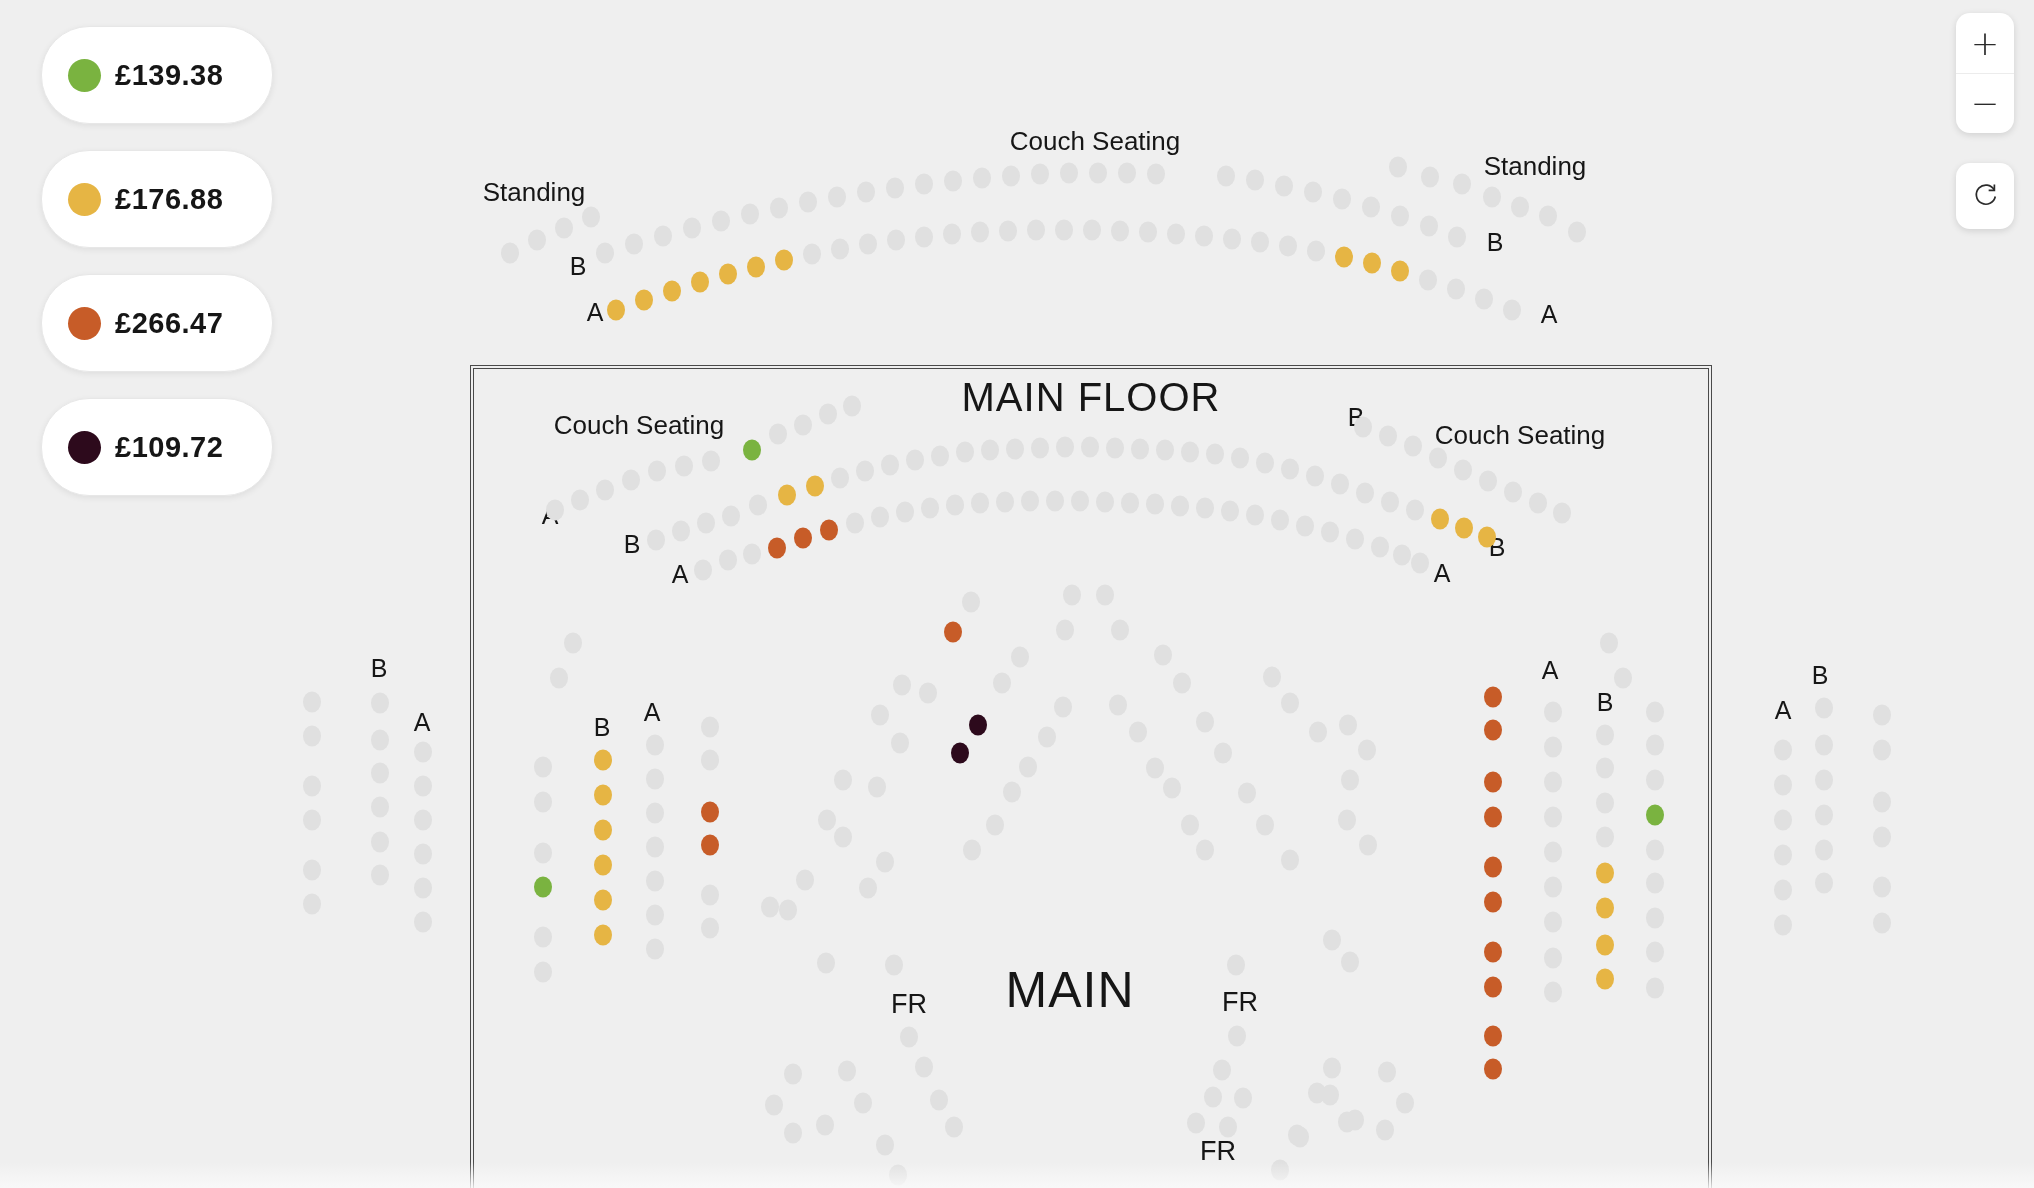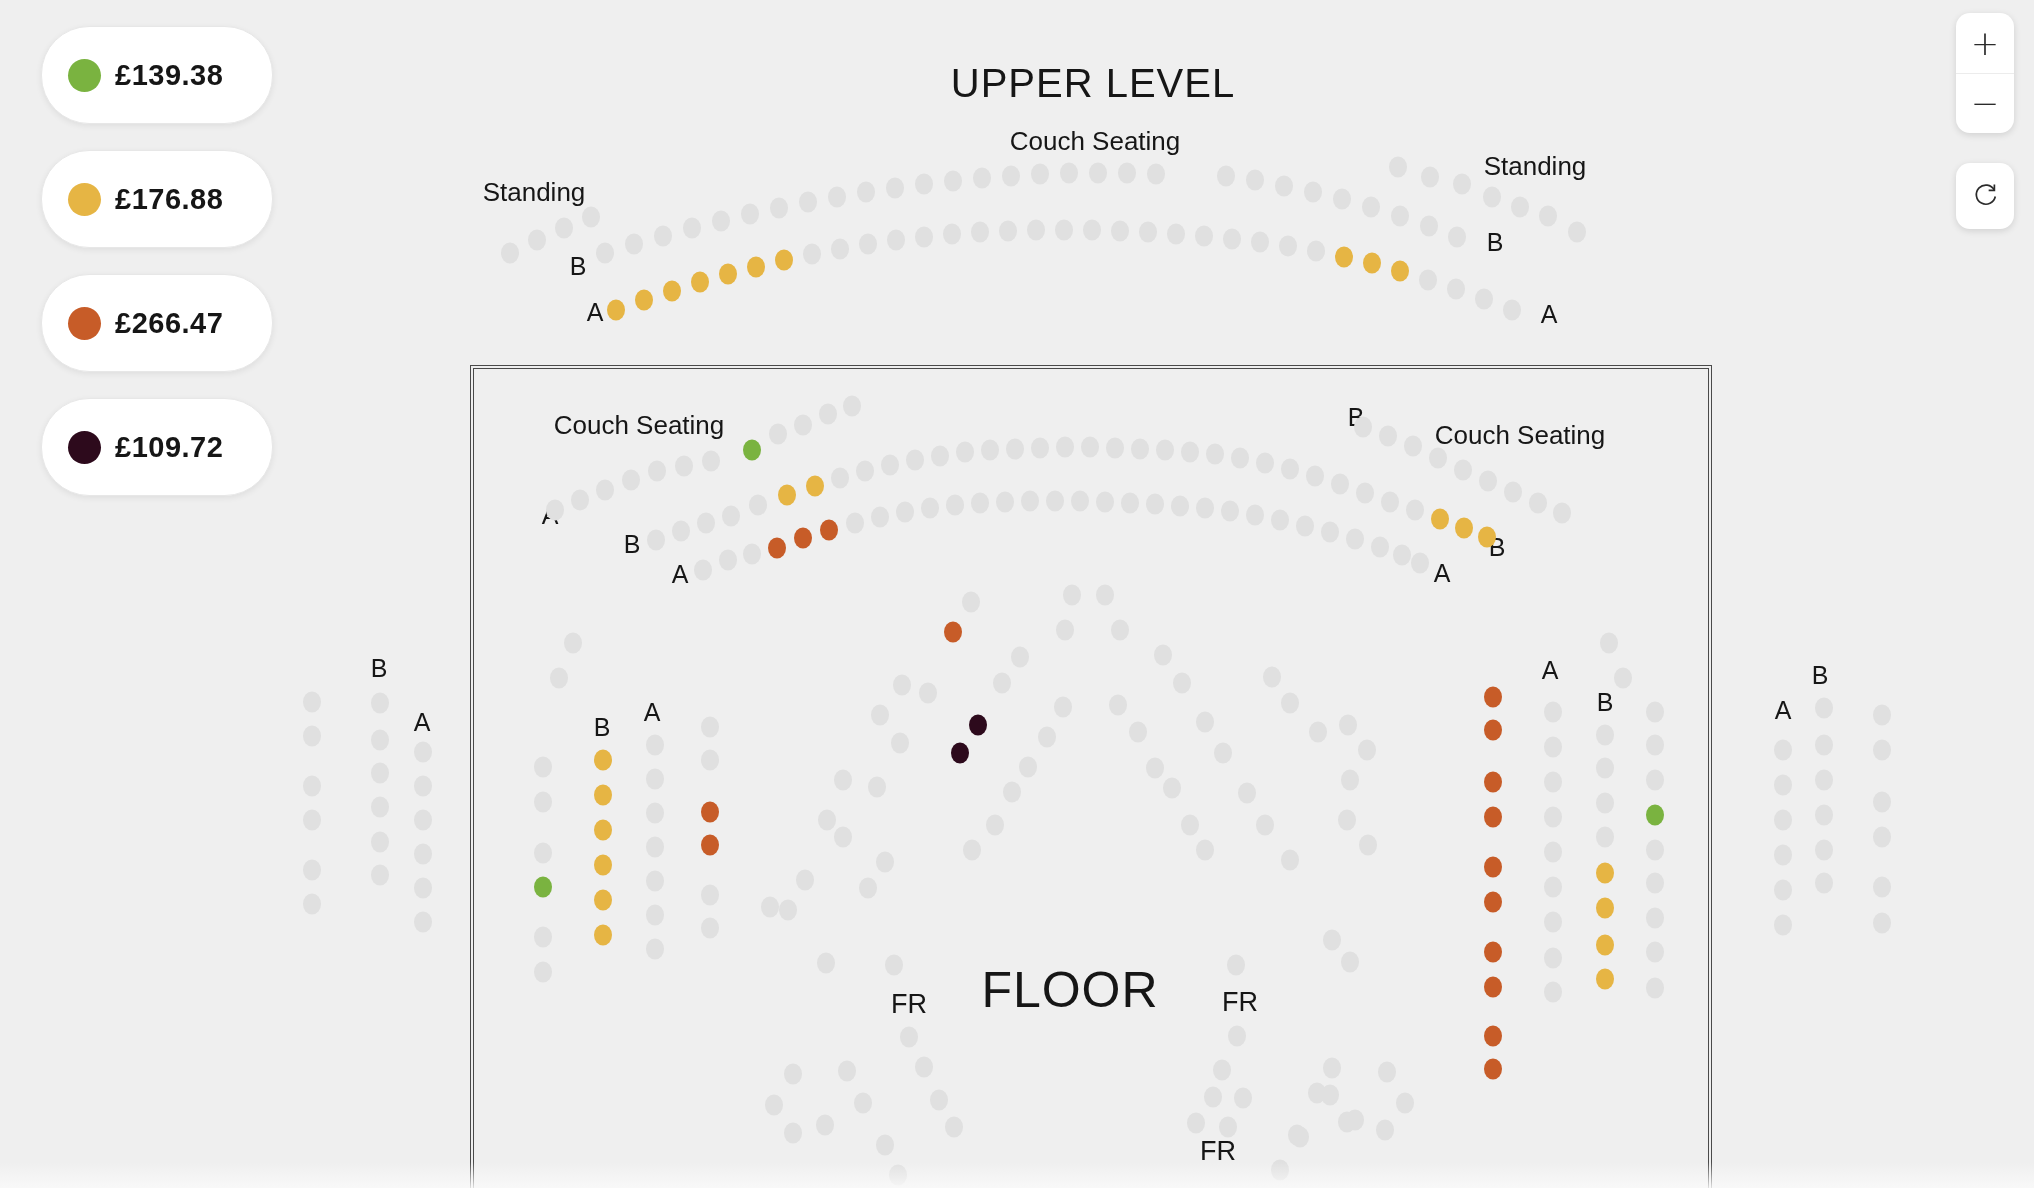--- a/index.html
+++ b/index.html
@@ -58,21 +58,20 @@
     position:absolute;left:1956px;top:163px;width:58px;height:66px;border-radius:14px;
     background:#ffffff;box-shadow:0 2px 7px rgba(0,0,0,.13);
     display:flex;align-items:center;justify-content:center;cursor:pointer;
   }
 </style>
 </head>
 <body>
 
 <div id="map">
   <div class="floor-box"></div>
-<div class="map-label map-title" style="left: 1093px; top: 83px; font-size: 40px;">UPPER LEVEL</div>
     <div class="map-label" style="left: 1095px; top: 141px; font-size: 26px;">Couch Seating</div>
     <div class="map-label" style="left: 534px; top: 192px; font-size: 26px;">Standing</div>
     <div class="map-label" style="left: 1535px; top: 166px; font-size: 26px;">Standing</div>
     <div class="map-label" style="left: 578px; top: 266px; font-size: 25px;">B</div>
     <div class="map-label" style="left: 595px; top: 312px; font-size: 25px;">A</div>
     <div class="map-label" style="left: 1495px; top: 242px; font-size: 25px;">B</div>
     <div class="map-label" style="left: 1549px; top: 314px; font-size: 25px;">A</div>
     <div class="seat" style="left: 510px; top: 253px; background: rgb(224, 224, 224);"></div>
     <div class="seat" style="left: 537px; top: 240px; background: rgb(224, 224, 224);"></div>
     <div class="seat" style="left: 564px; top: 228px; background: rgb(224, 224, 224);"></div>
@@ -139,21 +138,22 @@
     <div class="seat" style="left: 616px; top: 310px; background: rgb(230, 181, 68);"></div>
     <div class="seat" style="left: 644px; top: 300px; background: rgb(230, 181, 68);"></div>
     <div class="seat" style="left: 672px; top: 291px; background: rgb(230, 181, 68);"></div>
     <div class="seat" style="left: 700px; top: 282px; background: rgb(230, 181, 68);"></div>
     <div class="seat" style="left: 728px; top: 274px; background: rgb(230, 181, 68);"></div>
     <div class="seat" style="left: 756px; top: 267px; background: rgb(230, 181, 68);"></div>
     <div class="seat" style="left: 784px; top: 260px; background: rgb(230, 181, 68);"></div>
     <div class="seat" style="left: 1344px; top: 257px; background: rgb(230, 181, 68);"></div>
     <div class="seat" style="left: 1372px; top: 263px; background: rgb(230, 181, 68);"></div>
     <div class="seat" style="left: 1400px; top: 271px; background: rgb(230, 181, 68);"></div>
-    <div class="map-label map-title" style="left: 1070px; top: 990px; font-size: 50px;">FLOOR</div>
+    <div class="map-label map-title" style="left: 1091px; top: 397px; font-size: 40px;">MAIN FLOOR</div>
+    <div class="map-label map-title" style="left: 1070px; top: 990px; font-size: 50px;">MAIN</div>
     <div class="map-label" style="left: 639px; top: 425px; font-size: 26px;">Couch Seating</div>
     <div class="map-label" style="left: 1520px; top: 435px; font-size: 26px;">Couch Seating</div>
     <div class="map-label" style="left: 550px; top: 515px; font-size: 25px;">A</div>
     <div class="map-label" style="left: 632px; top: 544px; font-size: 25px;">B</div>
     <div class="map-label" style="left: 680px; top: 574px; font-size: 25px;">A</div>
     <div class="map-label" style="left: 1356px; top: 417px; font-size: 25px;">B</div>
     <div class="map-label" style="left: 1497px; top: 547px; font-size: 25px;">B</div>
     <div class="map-label" style="left: 1442px; top: 573px; font-size: 25px;">A</div>
     <div class="map-label" style="left: 602px; top: 727px; font-size: 25px;">B</div>
     <div class="map-label" style="left: 652px; top: 712px; font-size: 25px;">A</div>

